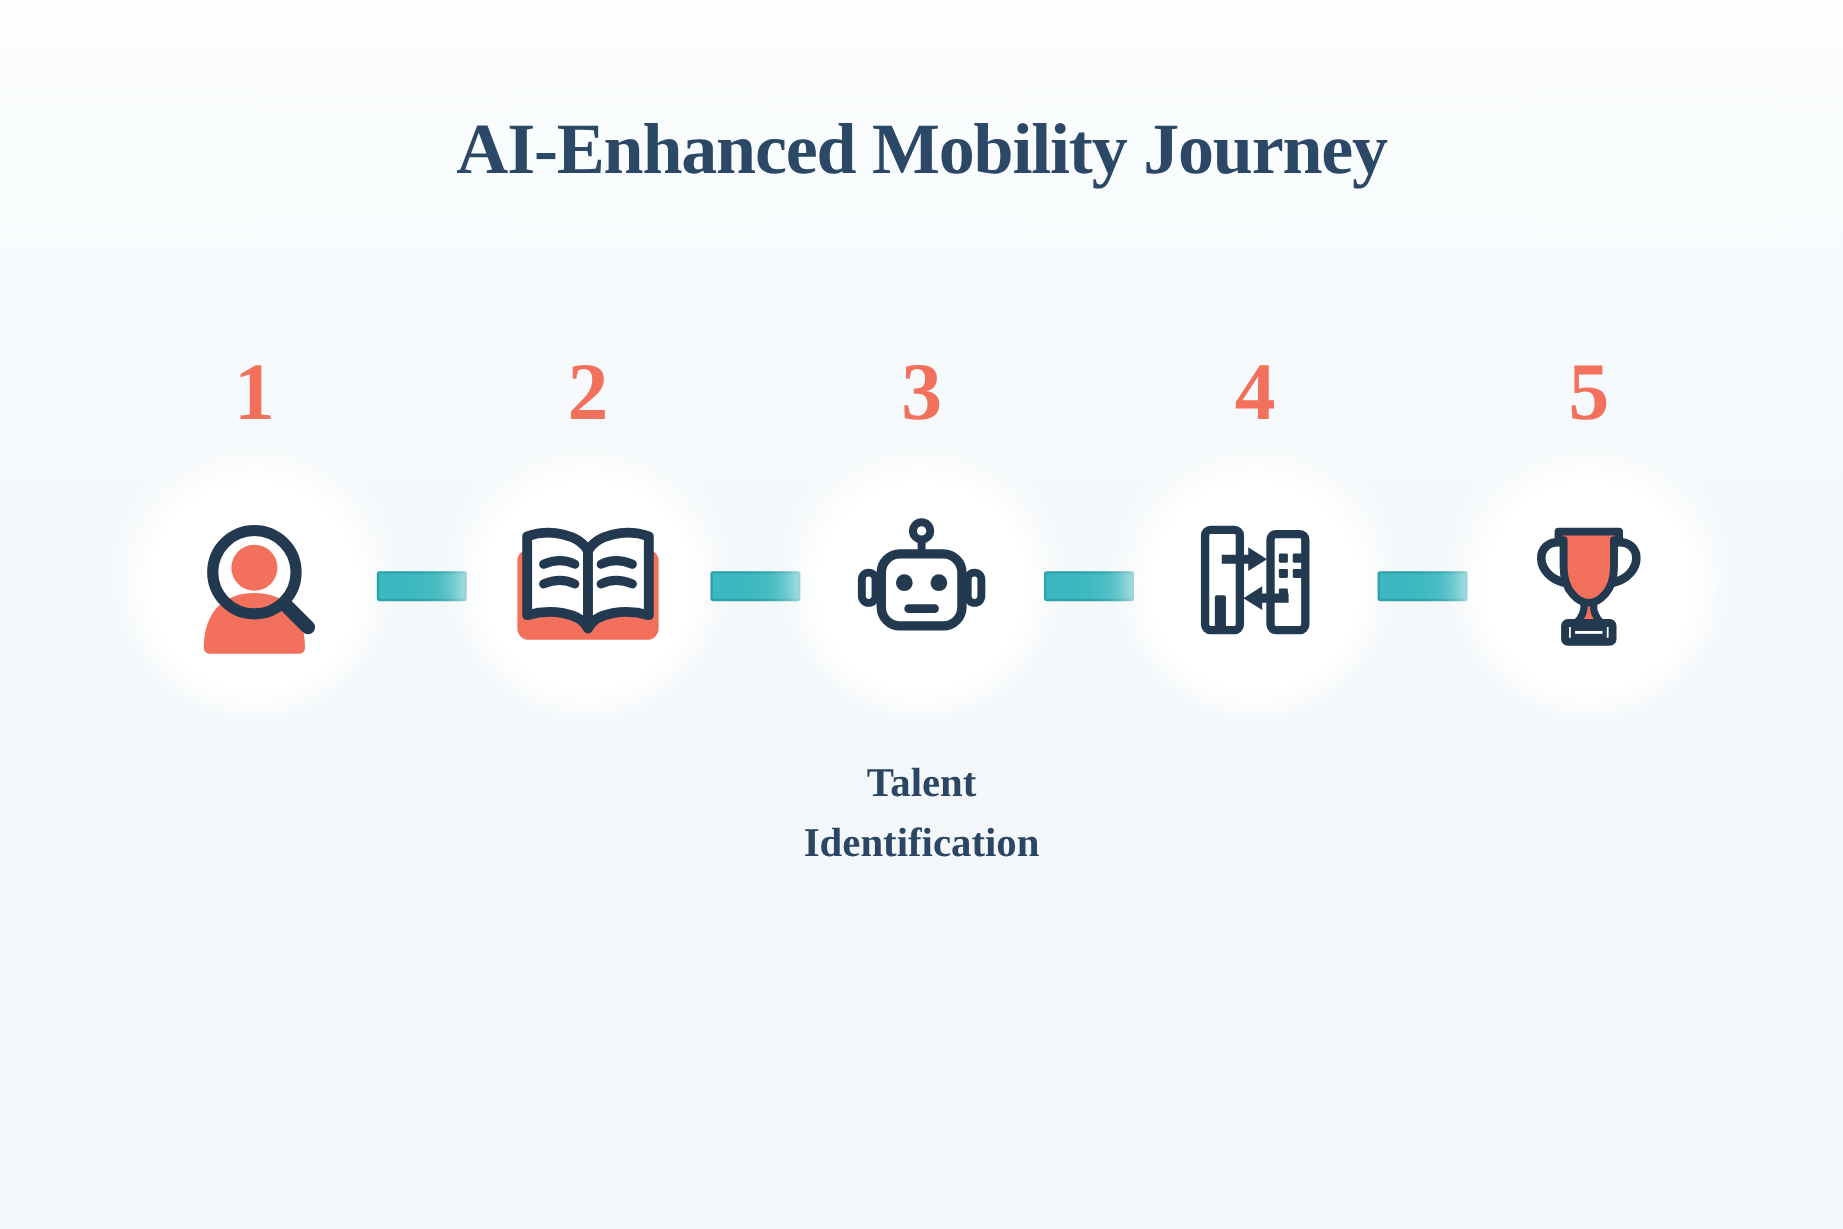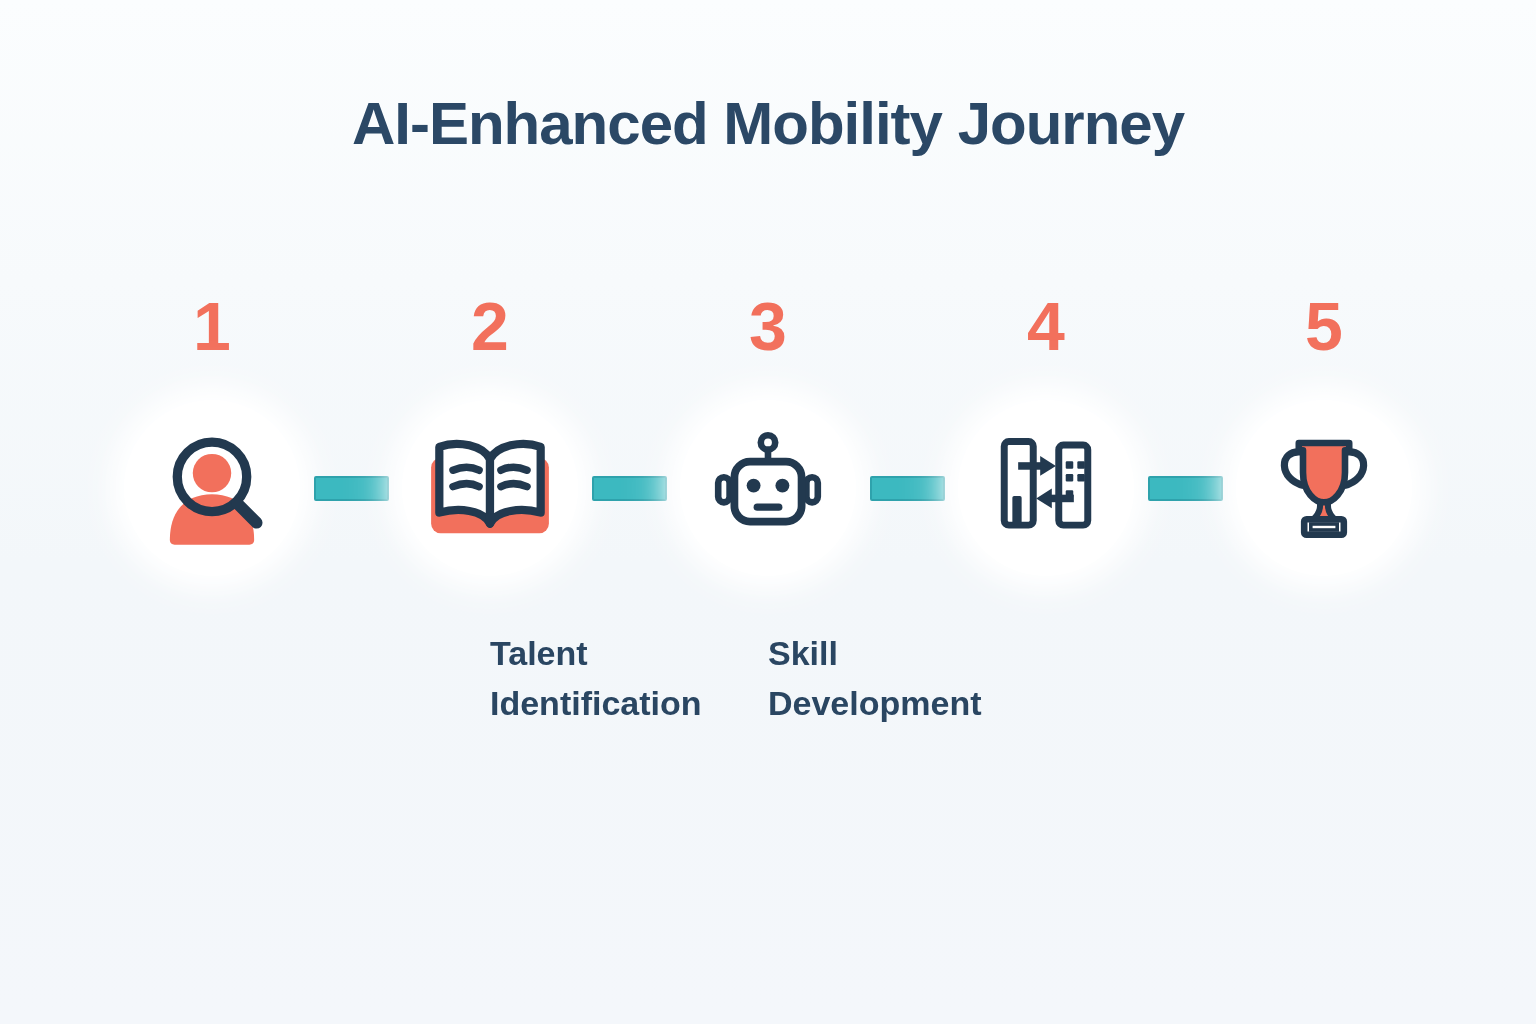--- a/index.html
+++ b/index.html
@@ -10,20 +10,21 @@
     overflow: hidden;
     font-family: "Liberation Sans", sans-serif;
   }
   body {
     background: linear-gradient(180deg, #FBFDFE 0%, #F3F7FA 55%, #F4F7FB 100%);
   }
   .page {
     width: 1536px;
     height: 1024px;
     position: relative;
+    font-family: Liberation Serif, serif;
   }
   .title {
     margin: 0;
     padding-top: 90px;
     text-align: center;
     font-size: 60px;
     line-height: 68px;
     font-weight: 700;
     letter-spacing: -1px;
     color: #2B4866;
@@ -76,21 +77,21 @@
     border-radius: 2px;
     box-sizing: border-box;
   }
   .labels-row {
     display: flex;
     justify-content: center;
     margin-top: 52px;
   }
   .step-label {
     width: 278px;
-    text-align: left;
+    text-align: center;
     font-size: 34px;
     line-height: 50px;
     font-weight: 700;
     color: #2A4662;
     white-space: pre-line;
   }
   svg { display: block; }
 </style>
 </head>
 <body>
@@ -187,18 +188,16 @@
           <rect x="33.5" y="76" width="33" height="13" rx="2" fill="#FFFFFF" stroke="#22394F" stroke-width="5.5"></rect>
           <rect x="39" y="80" width="22" height="5" fill="none" stroke="#22394F" stroke-width="3"></rect>
         </svg>
       </div>
 
     </div>
 
     <div class="labels-row">
       <div class="step-label">Talent
 Identification</div>
-      <div class="step-label">Skill
-Development</div>
     </div>
 
   </div>
 </div>
 
 </body></html>

